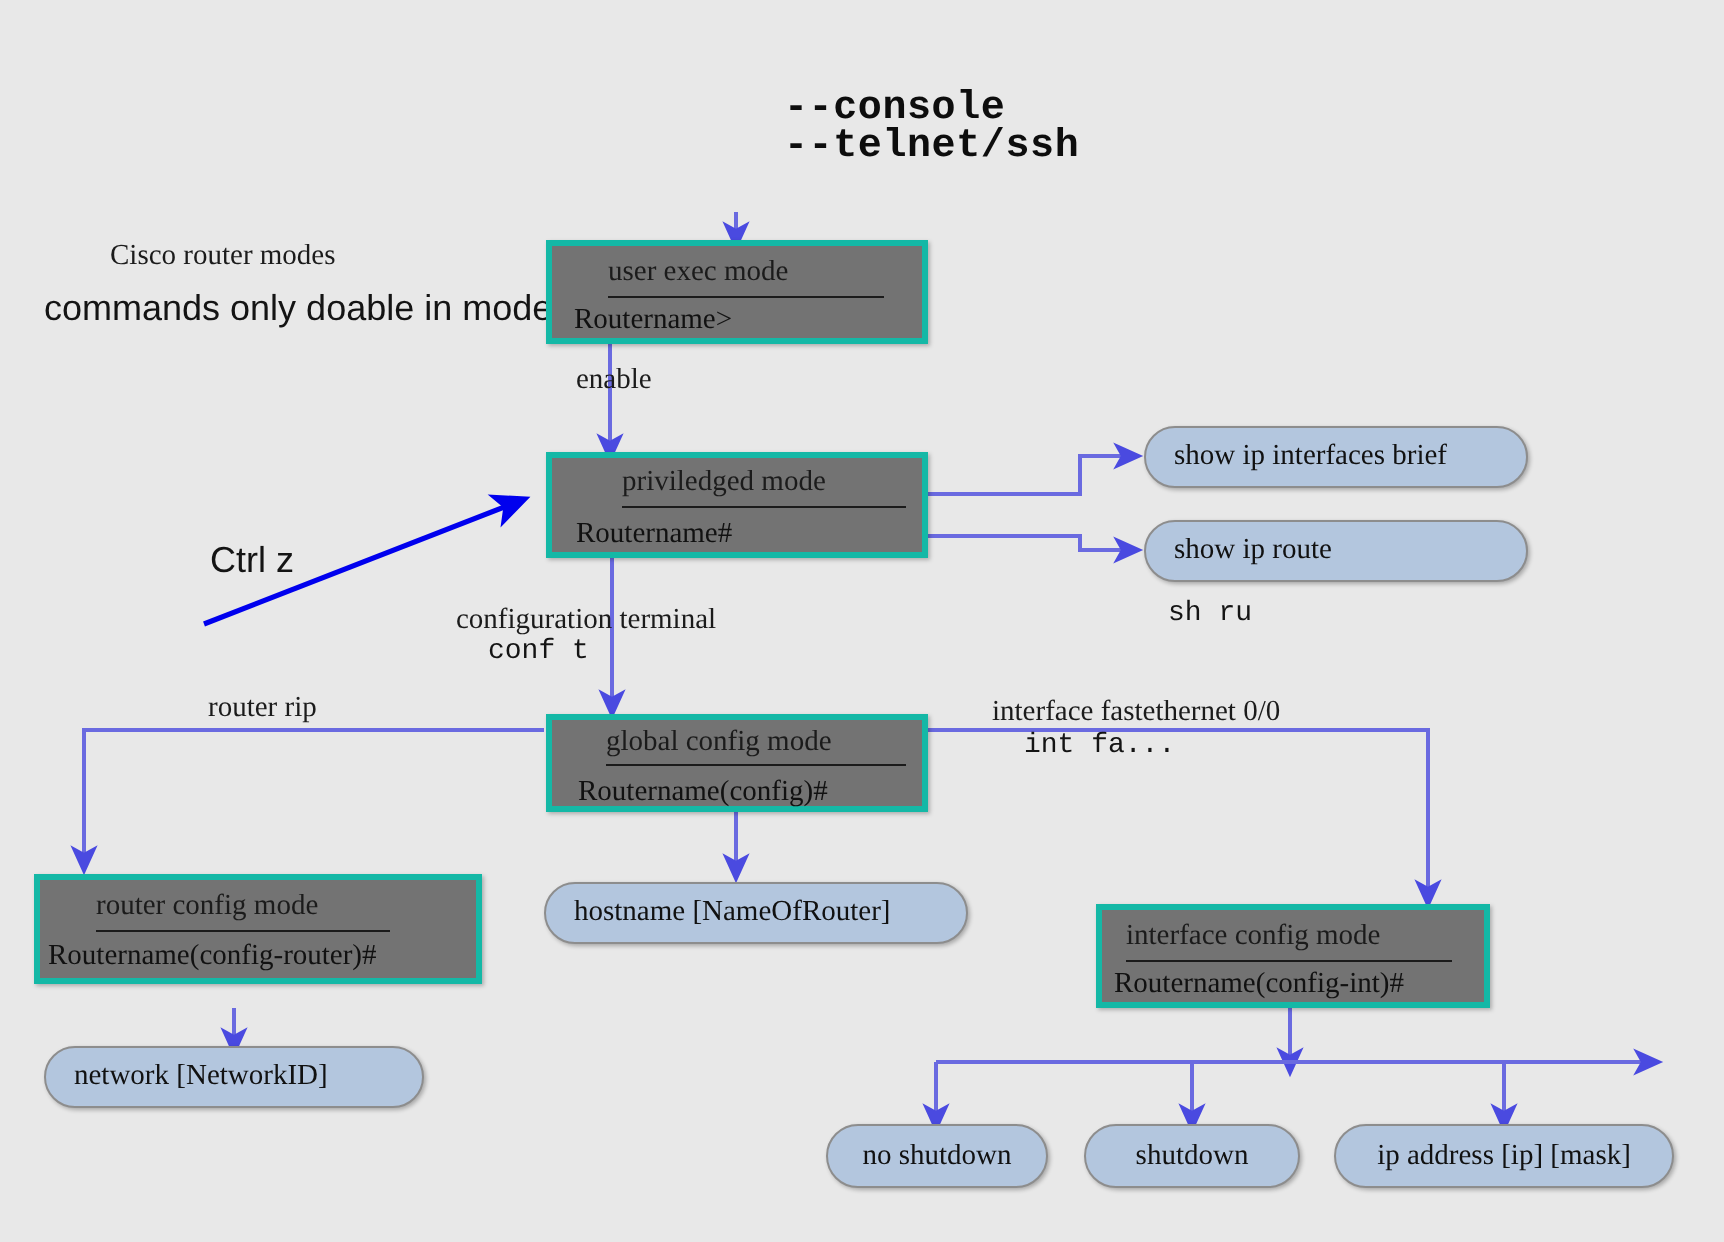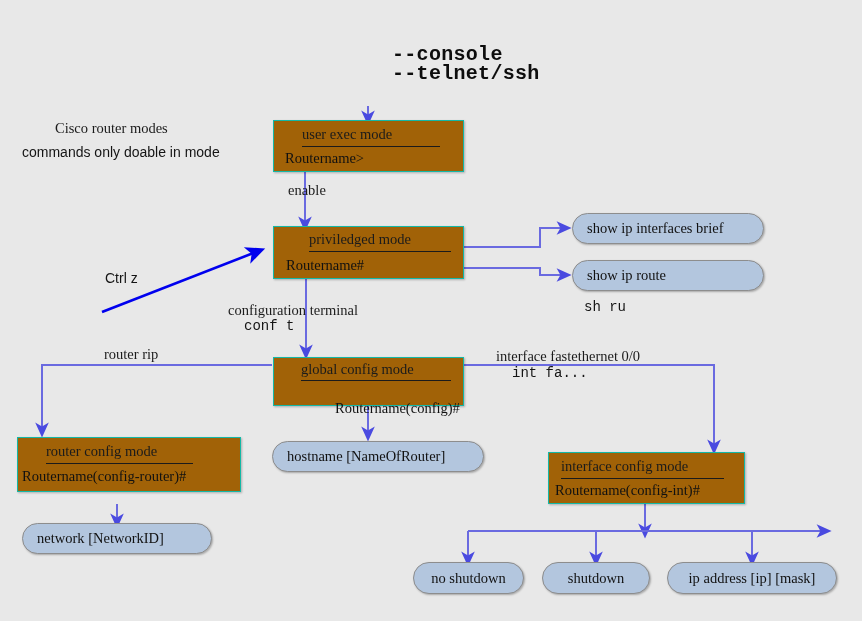--- a/index.html
+++ b/index.html
@@ -25,22 +25,22 @@
     position: absolute;
     left: 0; top: 0;
     width: 862px;
     height: 621px;
     pointer-events: none;
   }
 
   
   .mode-box {
     position: absolute;
-    background: #a16207;
-    border: 1px solid #14b8a6;
+    background: #737373;
+    border: 3px solid #14b8a6;
     box-sizing: border-box;
     box-shadow: 1px 1px 2px rgba(0,0,0,0.25);
   }
   .mode-title {
     font-family: "Liberation Serif", serif;
     font-size: 14.5px;
     color: #1b1b1b;
     position: absolute;
     white-space: nowrap;
   }
@@ -94,21 +94,21 @@
     position: absolute;
     white-space: nowrap;
     color: #1b1b1b;
   }
   .lbl.serif {
     font-family: "Liberation Serif", serif;
     font-size: 14.5px;
   }
   .lbl.sans {
     font-family: "Liberation Sans", sans-serif;
-    font-size: 14px;
+    font-size: 18px;
     color: #141414;
   }
   .lbl.mono {
     font-family: "Liberation Mono", monospace;
     font-size: 14px;
     color: #141414;
   }
   .lbl.mono-bold {
     font-family: "Liberation Mono", monospace;
     font-size: 20px;
@@ -194,21 +194,21 @@
     <span>show ip route</span>
   </div>
   <div class="lbl mono" style="left:584px; top:299px;">sh ru</div>
 
   <div class="lbl serif" style="left:228px; top:302px;">configuration terminal</div>
   <div class="lbl mono" style="left:244px; top:318px;">conf t</div>
 
   <div class="mode-box" style="left:273px; top:357px; width:191px; height:49px;">
     <div class="mode-title" style="left:27px; top:3px;">global config mode</div>
     <div class="mode-underline" style="left:27px; top:22px; width:150px;"></div>
-    <div class="mode-prompt" style="left:13px; top:42px;margin-left:48px;">Routername(config)#</div>
+    <div class="mode-prompt" style="left:13px; top:28px;">Routername(config)#</div>
   </div>
 
   <div class="lbl serif" style="left:104px; top:346px;">router rip</div>
   <div class="lbl serif" style="left:496px; top:348px;">interface fastethernet 0/0</div>
   <div class="lbl mono" style="left:512px; top:365px;">int fa...</div>
 
   <div class="pill" style="left:272px; top:441px; width:212px; height:31px;">
     <span>hostname [NameOfRouter]</span>
   </div>
 

